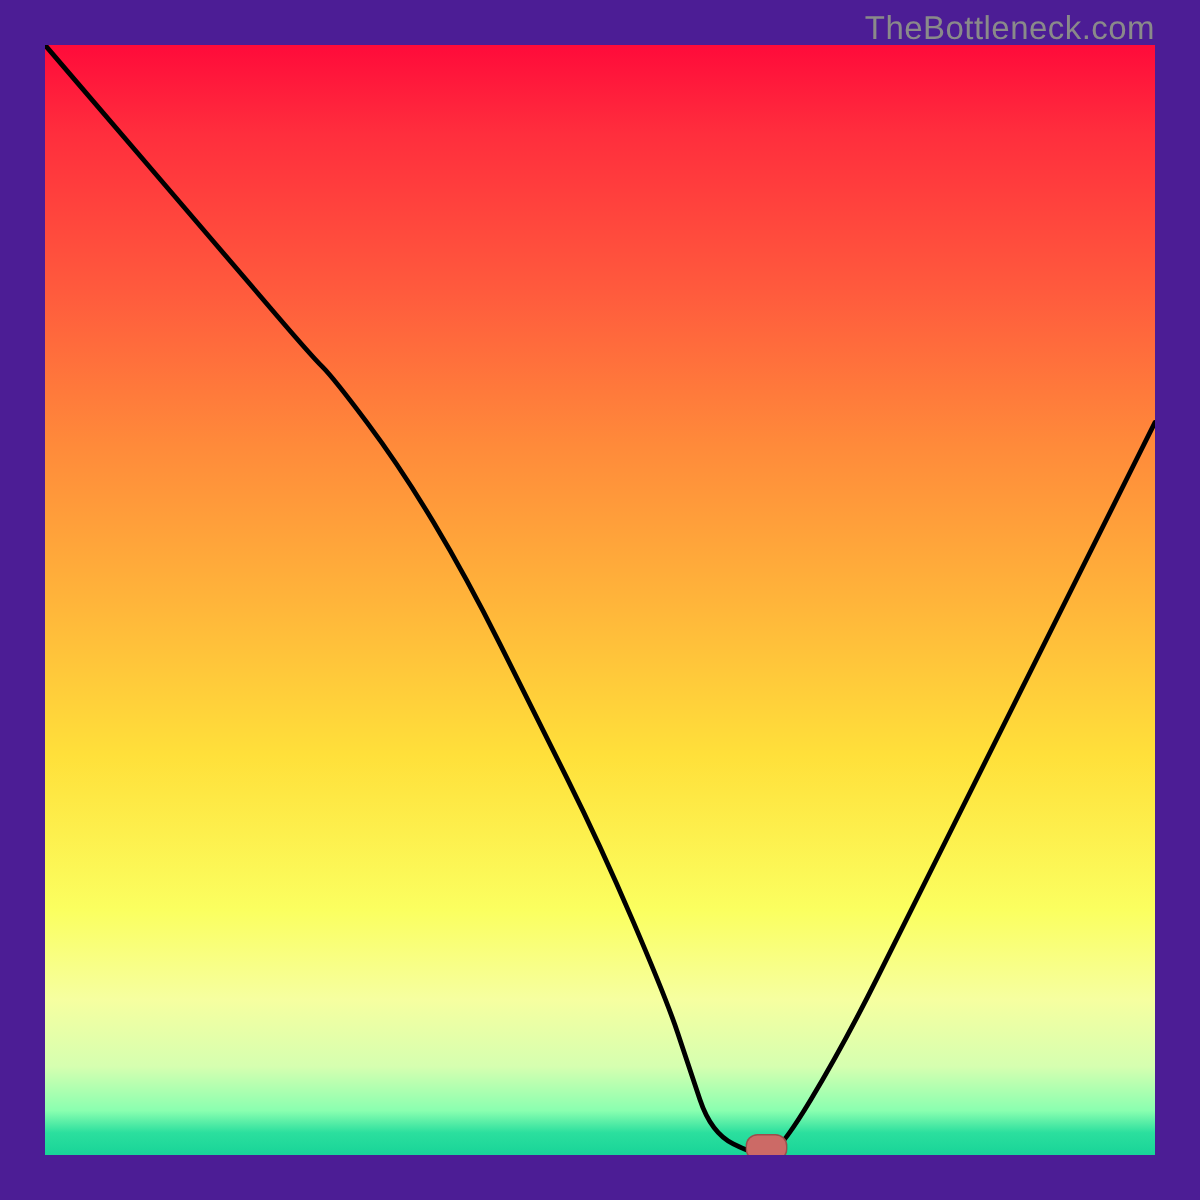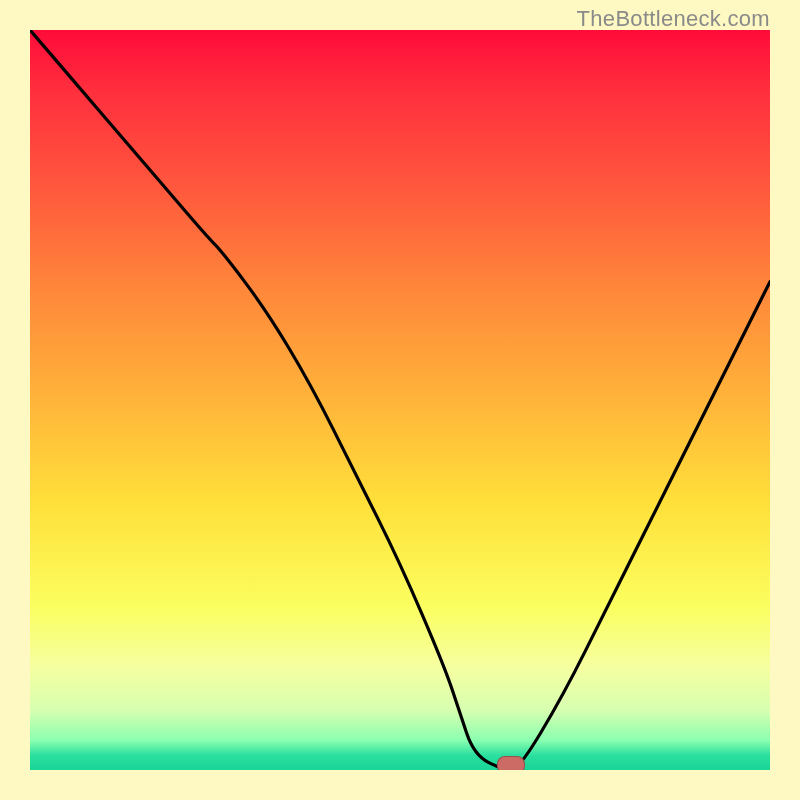--- a/index.html
+++ b/index.html
@@ -8,21 +8,21 @@
     width: 800px;
     height: 800px;
     background: #000;
     overflow: hidden;
     font-family: Arial, Helvetica, sans-serif;
   }
   .frame {
     position: relative;
     width: 800px;
     height: 800px;
-    background: #fef9c3;
+    background: #4c1d95;
   }
   .plot {
     position: absolute;
     left: 30px;
     top: 30px;
     width: 740px;
     height: 740px;
     overflow: hidden;
   }
   

